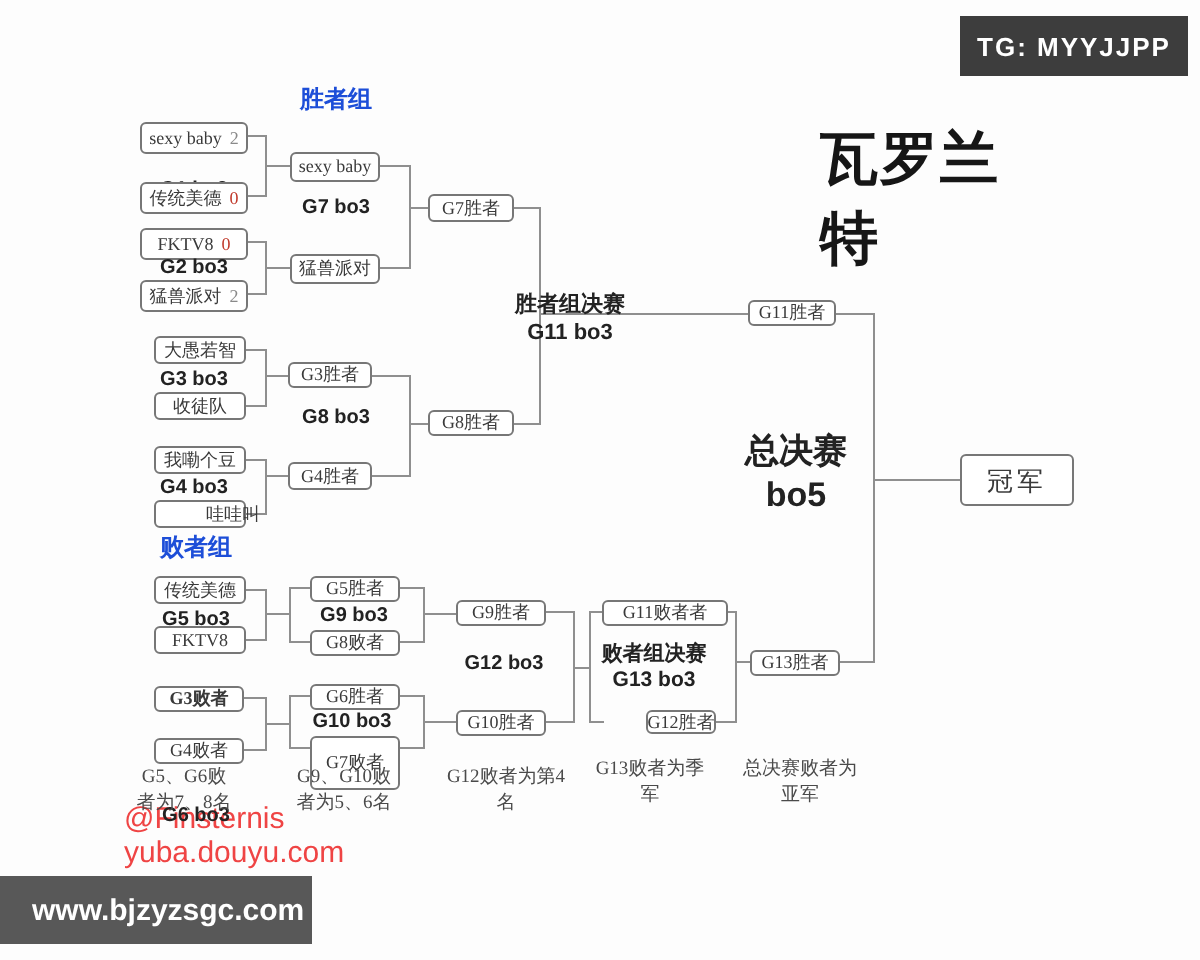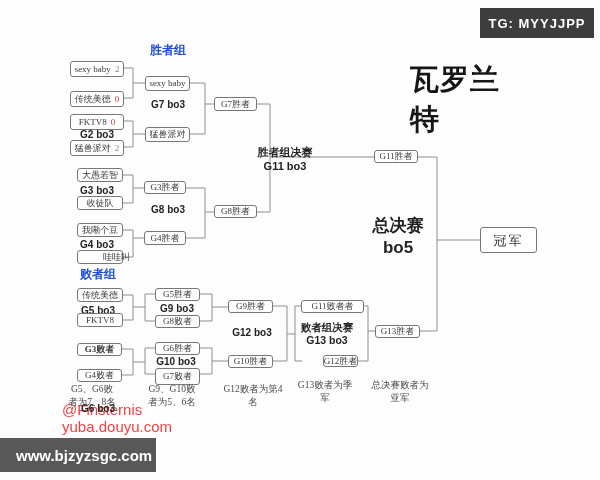--- a/index.html
+++ b/index.html
@@ -160,21 +160,21 @@
     <span>G3败者</span>
   </div>
   <div class="lbl bo" style="left:98px;top:363px;margin-top:45px;">G6 bo3</div>
   <div class="box" style="left:77px;top:369px;width:45px;height:13px;">
     <span>G4败者</span>
   </div>
   <div class="box" style="left:155px;top:342px;width:45px;height:13px;">
     <span>G6胜者</span>
   </div>
   <div class="lbl bo" style="left:176px;top:361px;">G10 bo3</div>
-  <div class="box" style="left:155px;top:368px;width:45px;height:17px;">
+  <div class="box" style="left:155px;top:368px;width:45px;height:27px;">
     <span>G7败者</span>
   </div>
   <div class="box" style="left:228px;top:355px;width:45px;height:13px;">
     <span>G10胜者</span>
   </div>
 
   <div class="lbl bo" style="left:252px;top:332px;">G12 bo3</div>
 
   <div class="box" style="left:301px;top:300px;width:63px;height:13px;">
     <span>G11败者者</span>

